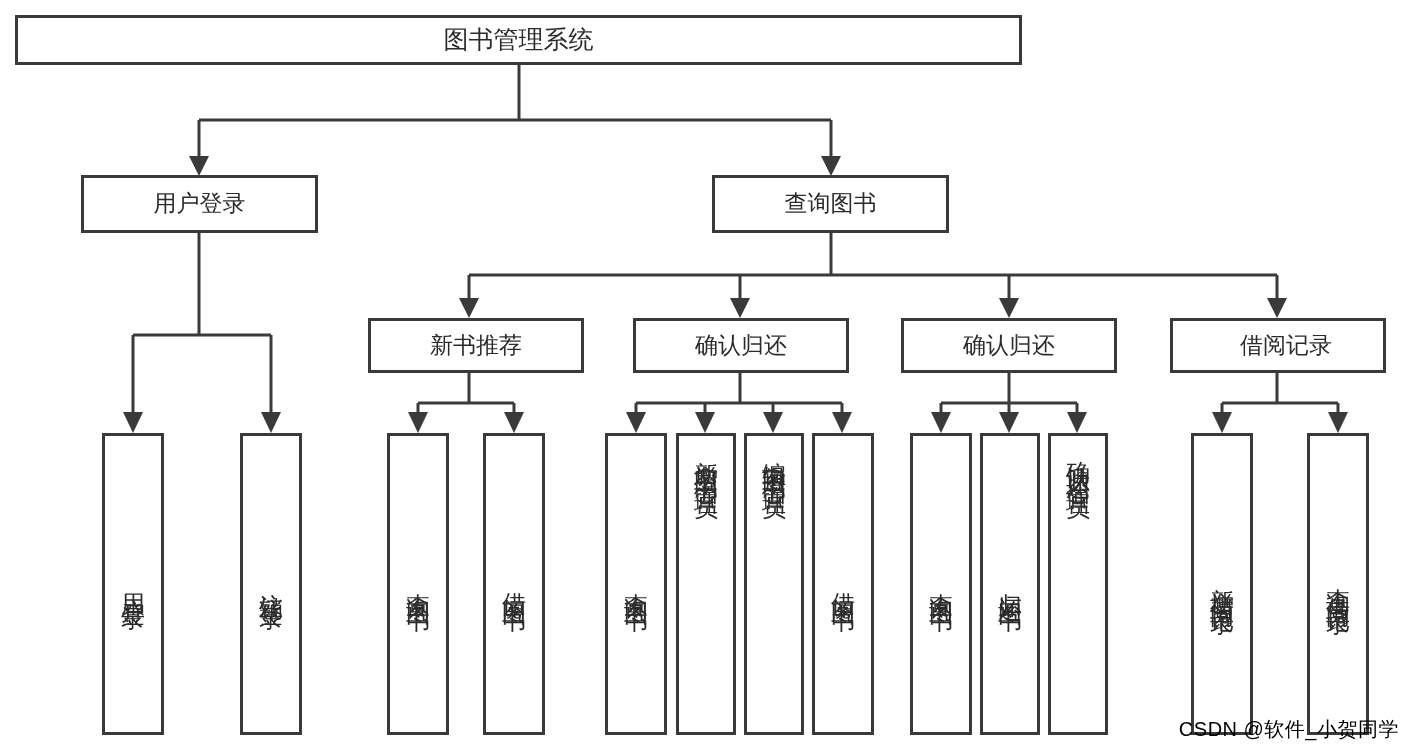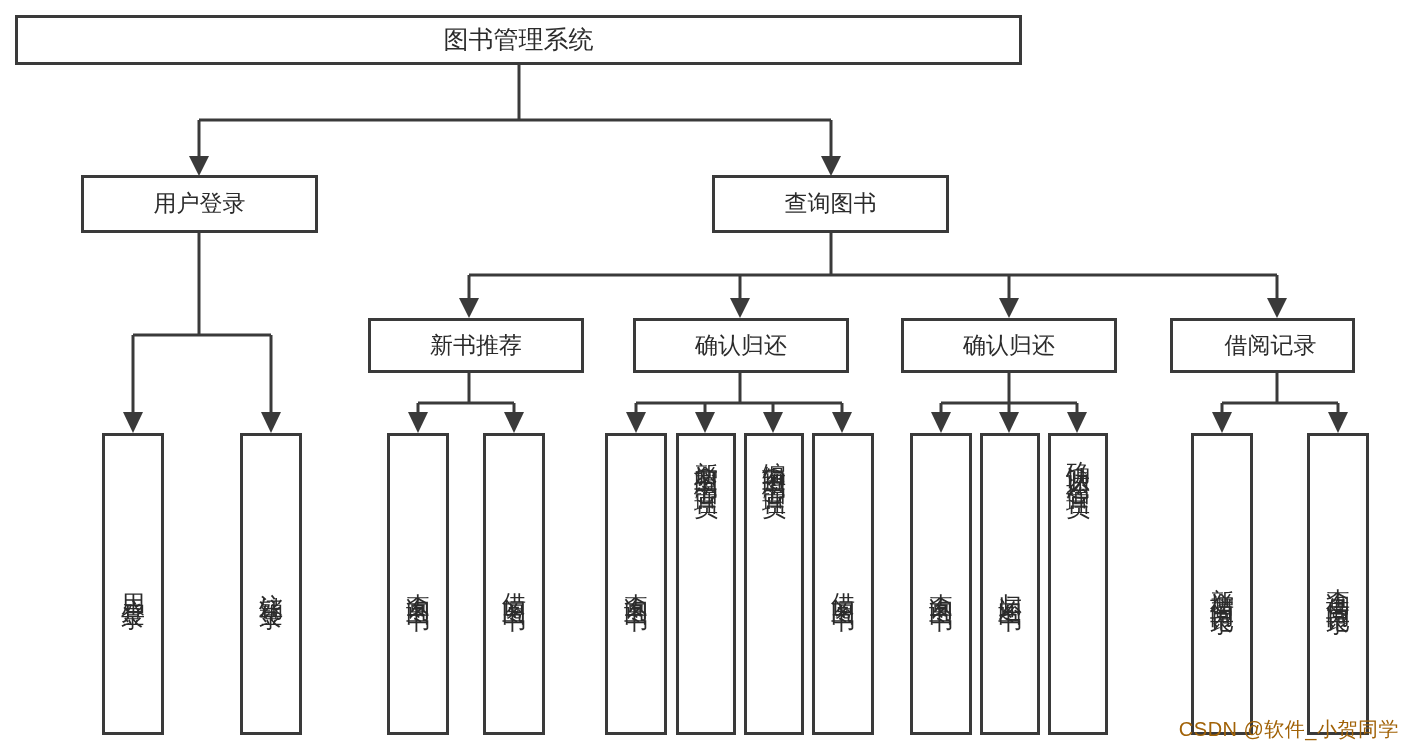--- a/index.html
+++ b/index.html
@@ -81,21 +81,21 @@
   .node.leaf.center-text {
     align-items: center;
     padding-top: 0;
   }
   
   #watermark {
     position: absolute;
     right: 6px;
     bottom: 4px;
     font-size: 20px;
-    color: #a16207;
+    color: #000000;
     letter-spacing: 0.5px;
     white-space: nowrap;
     user-select: none;
   }
 </style>
 </head>
 <body>
 
 <div id="canvas">
 
@@ -194,21 +194,21 @@
   </div>
 
   <div class="node h-box" style="left:633px; top:318px; width:216px; height:55px;">
     <span class="node-label">确认归还</span>
   </div>
 
   <div class="node h-box" style="left:901px; top:318px; width:216px; height:55px;">
     <span class="node-label">确认归还</span>
   </div>
 
-  <div class="node h-box" style="left:1170px; top:318px; width:185px; height:55px;padding-left:16px;">
+  <div class="node h-box" style="left:1170px; top:318px; width:216px; height:55px;padding-left:16px;">
     <span class="node-label">借阅记录</span>
   </div>
 
   <div class="node leaf center-text" style="left:102px; top:433px; width:62px; height:302px;">
     <span class="node-label">用户登录</span>
   </div>
 
   <div class="node leaf center-text" style="left:240px; top:433px; width:62px; height:302px;">
     <span class="node-label">注销登录</span>
   </div>

